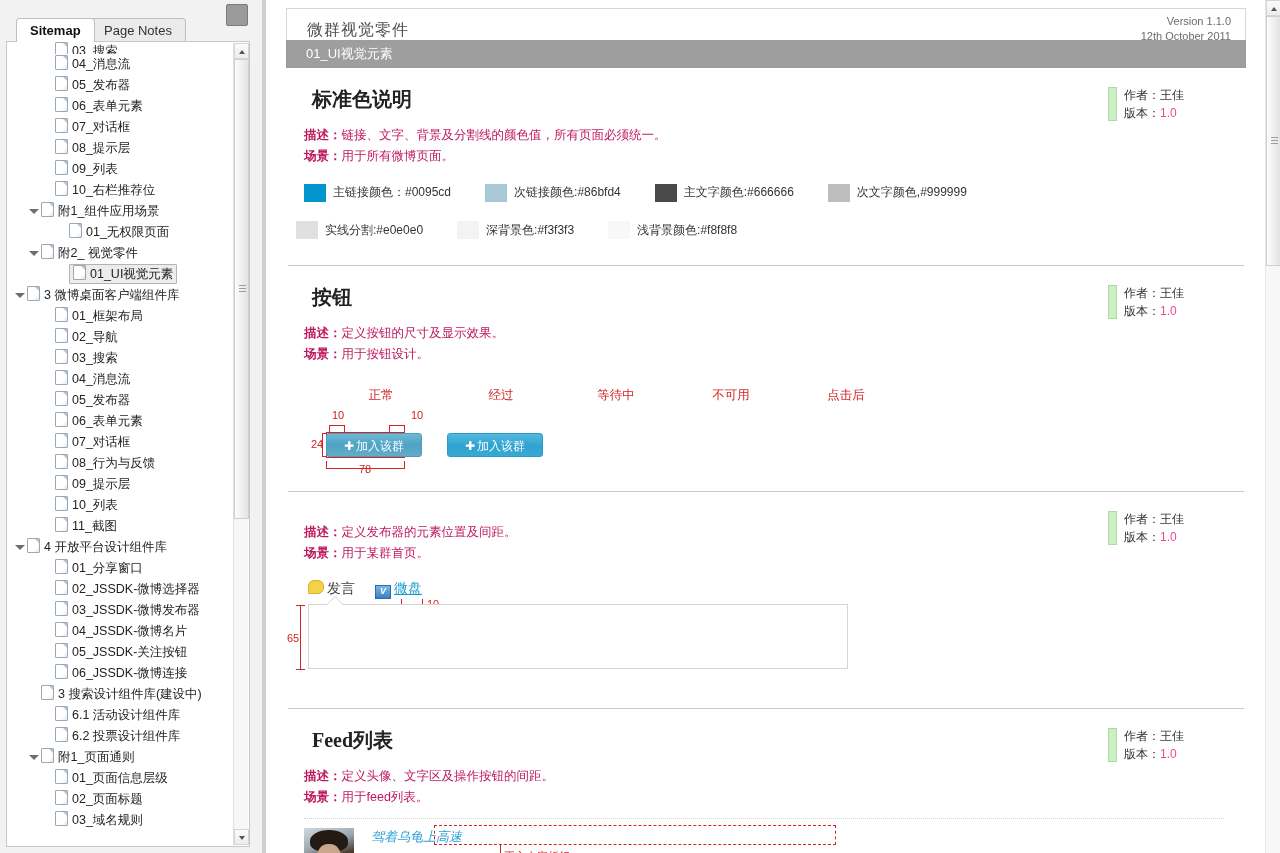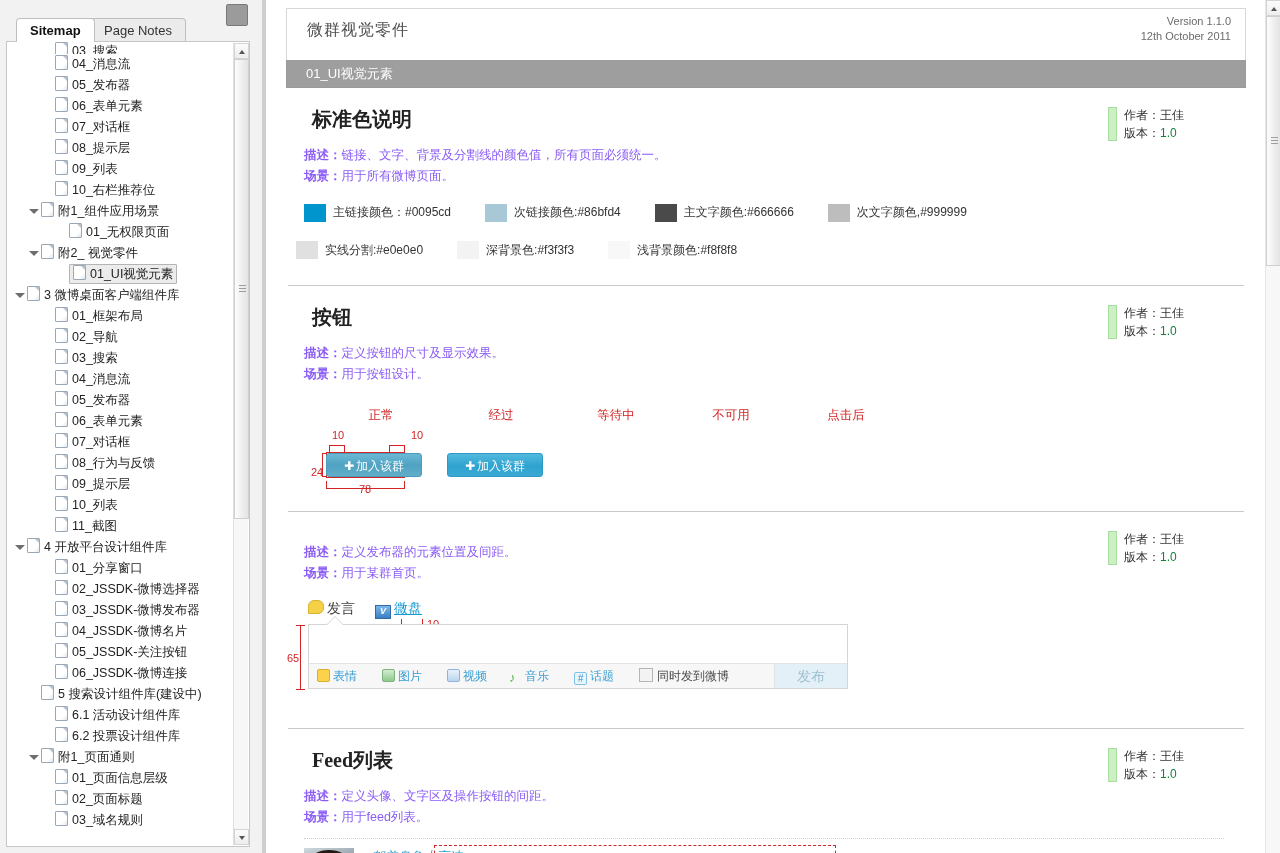--- a/index.html
+++ b/index.html
@@ -167,21 +167,21 @@
     width: 1014px; height: 853px;
     background: #ffffff;
     overflow: hidden;
   }
   #doc {
     position: absolute; left: 20px; top: 8px;
     width: 960px;
   }
   #doc-header {
     position: relative;
-    height: 52px;
+    height: 32px;
     border: 1px solid #d8d8d8;
     border-bottom: none;
     background: #ffffff;
     box-sizing: border-box;
   }
   #doc-title {
     position: absolute; left: 20px; top: 11px;
     font-size: 16px; color: #4c4c4c;
     letter-spacing: 1px;
   }
@@ -216,41 +216,41 @@
   }
   .sec-title {
     margin: 0 0 0 26px;
     font-size: 20px;
     font-weight: bold;
     color: #222;
   }
   .sec-meta {
     margin: 12px 0 0 18px;
     font-size: 12.5px;
-    color: #8b5cf6;
+    color: #be185d;
     line-height: 21px;
   }
   .sec-meta b { font-weight: bold; }
 
   .author-block {
     position: absolute;
     right: 62px;
     top: 20px;
     font-size: 12px;
     color: #333;
     line-height: 18px;
   }
   .author-bar {
     position: absolute; left: -16px; top: 1px;
     width: 9px; height: 34px;
     background: #ccf0c4;
     border: 1px solid #a9ddA0;
     box-sizing: border-box;
   }
-  .author-block .ver-val { color: #15803d; }
+  .author-block .ver-val { color: #ec4899; }
 
   
   .swatch-row { margin: 16px 0 0 18px; }
   .swatch {
     display: inline-block;
     vertical-align: middle;
     margin-right: 6px;
   }
   .swatch i {
     display: inline-block;
@@ -472,21 +472,21 @@
         <div class="tree-row" style="padding-left: 34px;"><span class="toggle"></span><span class="pg-icon"></span><span class="label-box">09_提示层</span></div>
         <div class="tree-row" style="padding-left: 34px;"><span class="toggle"></span><span class="pg-icon"></span><span class="label-box">10_列表</span></div>
         <div class="tree-row" style="padding-left: 34px;"><span class="toggle"></span><span class="pg-icon"></span><span class="label-box">11_截图</span></div>
         <div class="tree-row" style="padding-left: 6px;"><span class="toggle open"></span><span class="pg-icon"></span><span class="label-box">4 开放平台设计组件库</span></div>
         <div class="tree-row" style="padding-left: 34px;"><span class="toggle"></span><span class="pg-icon"></span><span class="label-box">01_分享窗口</span></div>
         <div class="tree-row" style="padding-left: 34px;"><span class="toggle"></span><span class="pg-icon"></span><span class="label-box">02_JSSDK-微博选择器</span></div>
         <div class="tree-row" style="padding-left: 34px;"><span class="toggle"></span><span class="pg-icon"></span><span class="label-box">03_JSSDK-微博发布器</span></div>
         <div class="tree-row" style="padding-left: 34px;"><span class="toggle"></span><span class="pg-icon"></span><span class="label-box">04_JSSDK-微博名片</span></div>
         <div class="tree-row" style="padding-left: 34px;"><span class="toggle"></span><span class="pg-icon"></span><span class="label-box">05_JSSDK-关注按钮</span></div>
         <div class="tree-row" style="padding-left: 34px;"><span class="toggle"></span><span class="pg-icon"></span><span class="label-box">06_JSSDK-微博连接</span></div>
-        <div class="tree-row" style="padding-left: 20px;"><span class="toggle"></span><span class="pg-icon"></span><span class="label-box">5 搜索设计组件库(建设中)</span></div>
+        <div class="tree-row" style="padding-left: 20px;"><span class="toggle"></span><span class="pg-icon"></span><span class="label-box">3 搜索设计组件库(建设中)</span></div>
         <div class="tree-row" style="padding-left: 34px;"><span class="toggle"></span><span class="pg-icon"></span><span class="label-box">6.1 活动设计组件库</span></div>
         <div class="tree-row" style="padding-left: 34px;"><span class="toggle"></span><span class="pg-icon"></span><span class="label-box">6.2 投票设计组件库</span></div>
         <div class="tree-row" style="padding-left: 20px;"><span class="toggle open"></span><span class="pg-icon"></span><span class="label-box">附1_页面通则</span></div>
         <div class="tree-row" style="padding-left: 34px;"><span class="toggle"></span><span class="pg-icon"></span><span class="label-box">01_页面信息层级</span></div>
         <div class="tree-row" style="padding-left: 34px;"><span class="toggle"></span><span class="pg-icon"></span><span class="label-box">02_页面标题</span></div>
         <div class="tree-row" style="padding-left: 34px;"><span class="toggle"></span><span class="pg-icon"></span><span class="label-box">03_域名规则</span></div>
       </div>
 
     <div id="left-scrollbar">
       <div class="sb-arrow up"></div>
@@ -549,21 +549,21 @@
           <div class="state-lbl" style="left: 180px;">经过</div>
           <div class="state-lbl" style="left: 295px;">等待中</div>
           <div class="state-lbl" style="left: 410px;">不可用</div>
           <div class="state-lbl" style="left: 525px;">点击后</div>
         </div>
 
       <div class="btn-demo-area">
 
         <div class="ann" style="left:46px; top:-2px;">10</div>
         <div class="ann" style="left:125px; top:-2px;">10</div>
-        <div class="ann" style="left:25px; top:35px;">24</div>
+        <div class="ann" style="left:25px; top:27px;">24</div>
         <div class="ann" style="left:73px; top:52px;">78</div>
 
         <div class="ann-line" style="left:43px; top:14px; width:1px; height:16px;"></div>
         <div class="ann-line" style="left:58px; top:14px; width:1px; height:16px;"></div>
         <div class="ann-line" style="left:43px; top:14px; width:16px; height:1px;"></div>
         <div class="ann-line" style="left:103px; top:14px; width:1px; height:16px;"></div>
         <div class="ann-line" style="left:118px; top:14px; width:1px; height:16px;"></div>
         <div class="ann-line" style="left:103px; top:14px; width:16px; height:1px;"></div>
         <div class="ann-line" style="left:36px; top:22px; width:1px; height:24px;"></div>
         <div class="ann-line" style="left:36px; top:22px; width:5px; height:1px;"></div>
@@ -611,33 +611,20 @@
         <div class="ann-line" style="left:136px; top:19px; width:1px; height:7px;"></div>
         <div class="ann-line" style="left:115px; top:25px; width:22px; height:1px;"></div>
 
         <div class="ann" style="left:1px; top:52px;">65</div>
         <div class="ann-line" style="left:14px; top:25px; width:1px; height:65px;"></div>
         <div class="ann-line" style="left:10px; top:25px; width:9px; height:1px;"></div>
         <div class="ann-line" style="left:10px; top:89px; width:9px; height:1px;"></div>
 
         <div class="pub-box">
           <div style="position:absolute;left:0;top:0;right:0;height:40px;"></div>
-          <div class="pub-toolbar">
-            <div id="pub-tools">
-                <div class="tool-item" style="left: 8px;"><i class="tic tic-face"></i><span>表情</span></div>
-                <div class="tool-item" style="left: 73px;"><i class="tic tic-pic"></i><span>图片</span></div>
-                <div class="tool-item" style="left: 138px;"><i class="tic tic-video"></i><span>视频</span></div>
-                <div class="tool-item" style="left: 200px;"><i class="tic tic-music">♪</i><span>音乐</span></div>
-                <div class="tool-item" style="left: 265px;"><i class="tic tic-topic">#</i><span>话题</span></div>
-              </div>
-            <div class="sync-box">
-              <i></i><span>同时发到微博</span>
-            </div>
-            <div class="pub-send">发布</div>
-          </div>
         </div>
       </div>
 
       <div class="author-block" style="top:18px;">
         <div class="author-bar"></div>
         <div><span>作者：</span><span>王佳</span></div>
         <div><span>版本：</span><span class="ver-val">1.0</span></div>
       </div>
       <div style="height:8px"></div>
       <div class="section-divider"></div>

